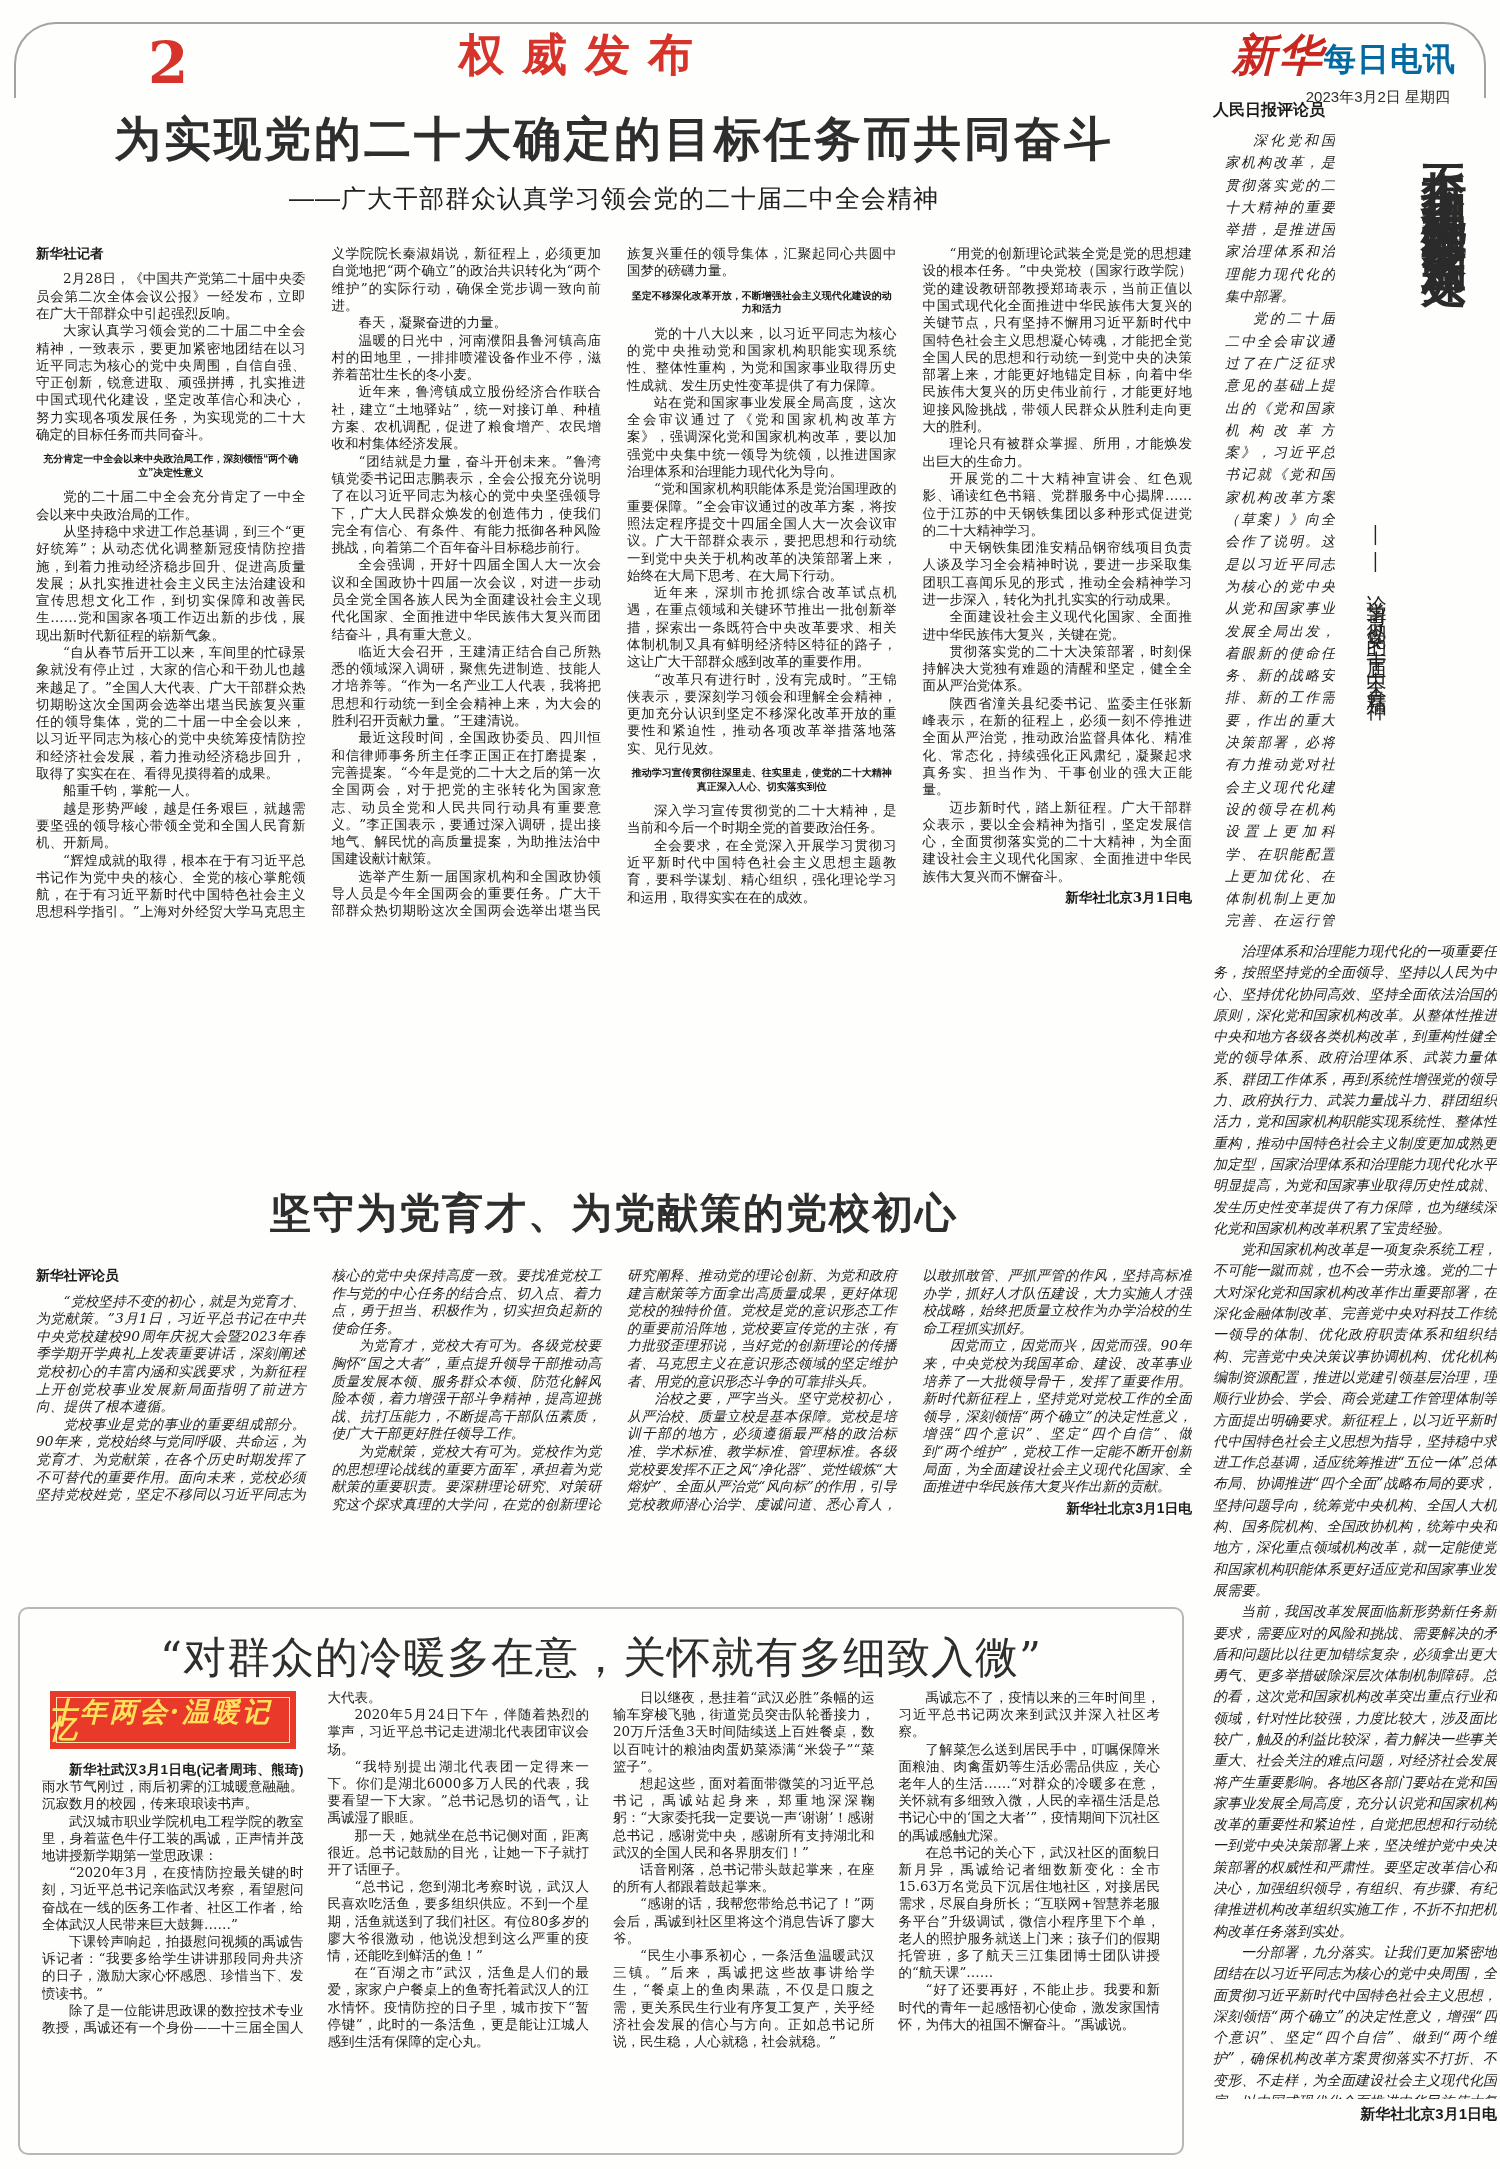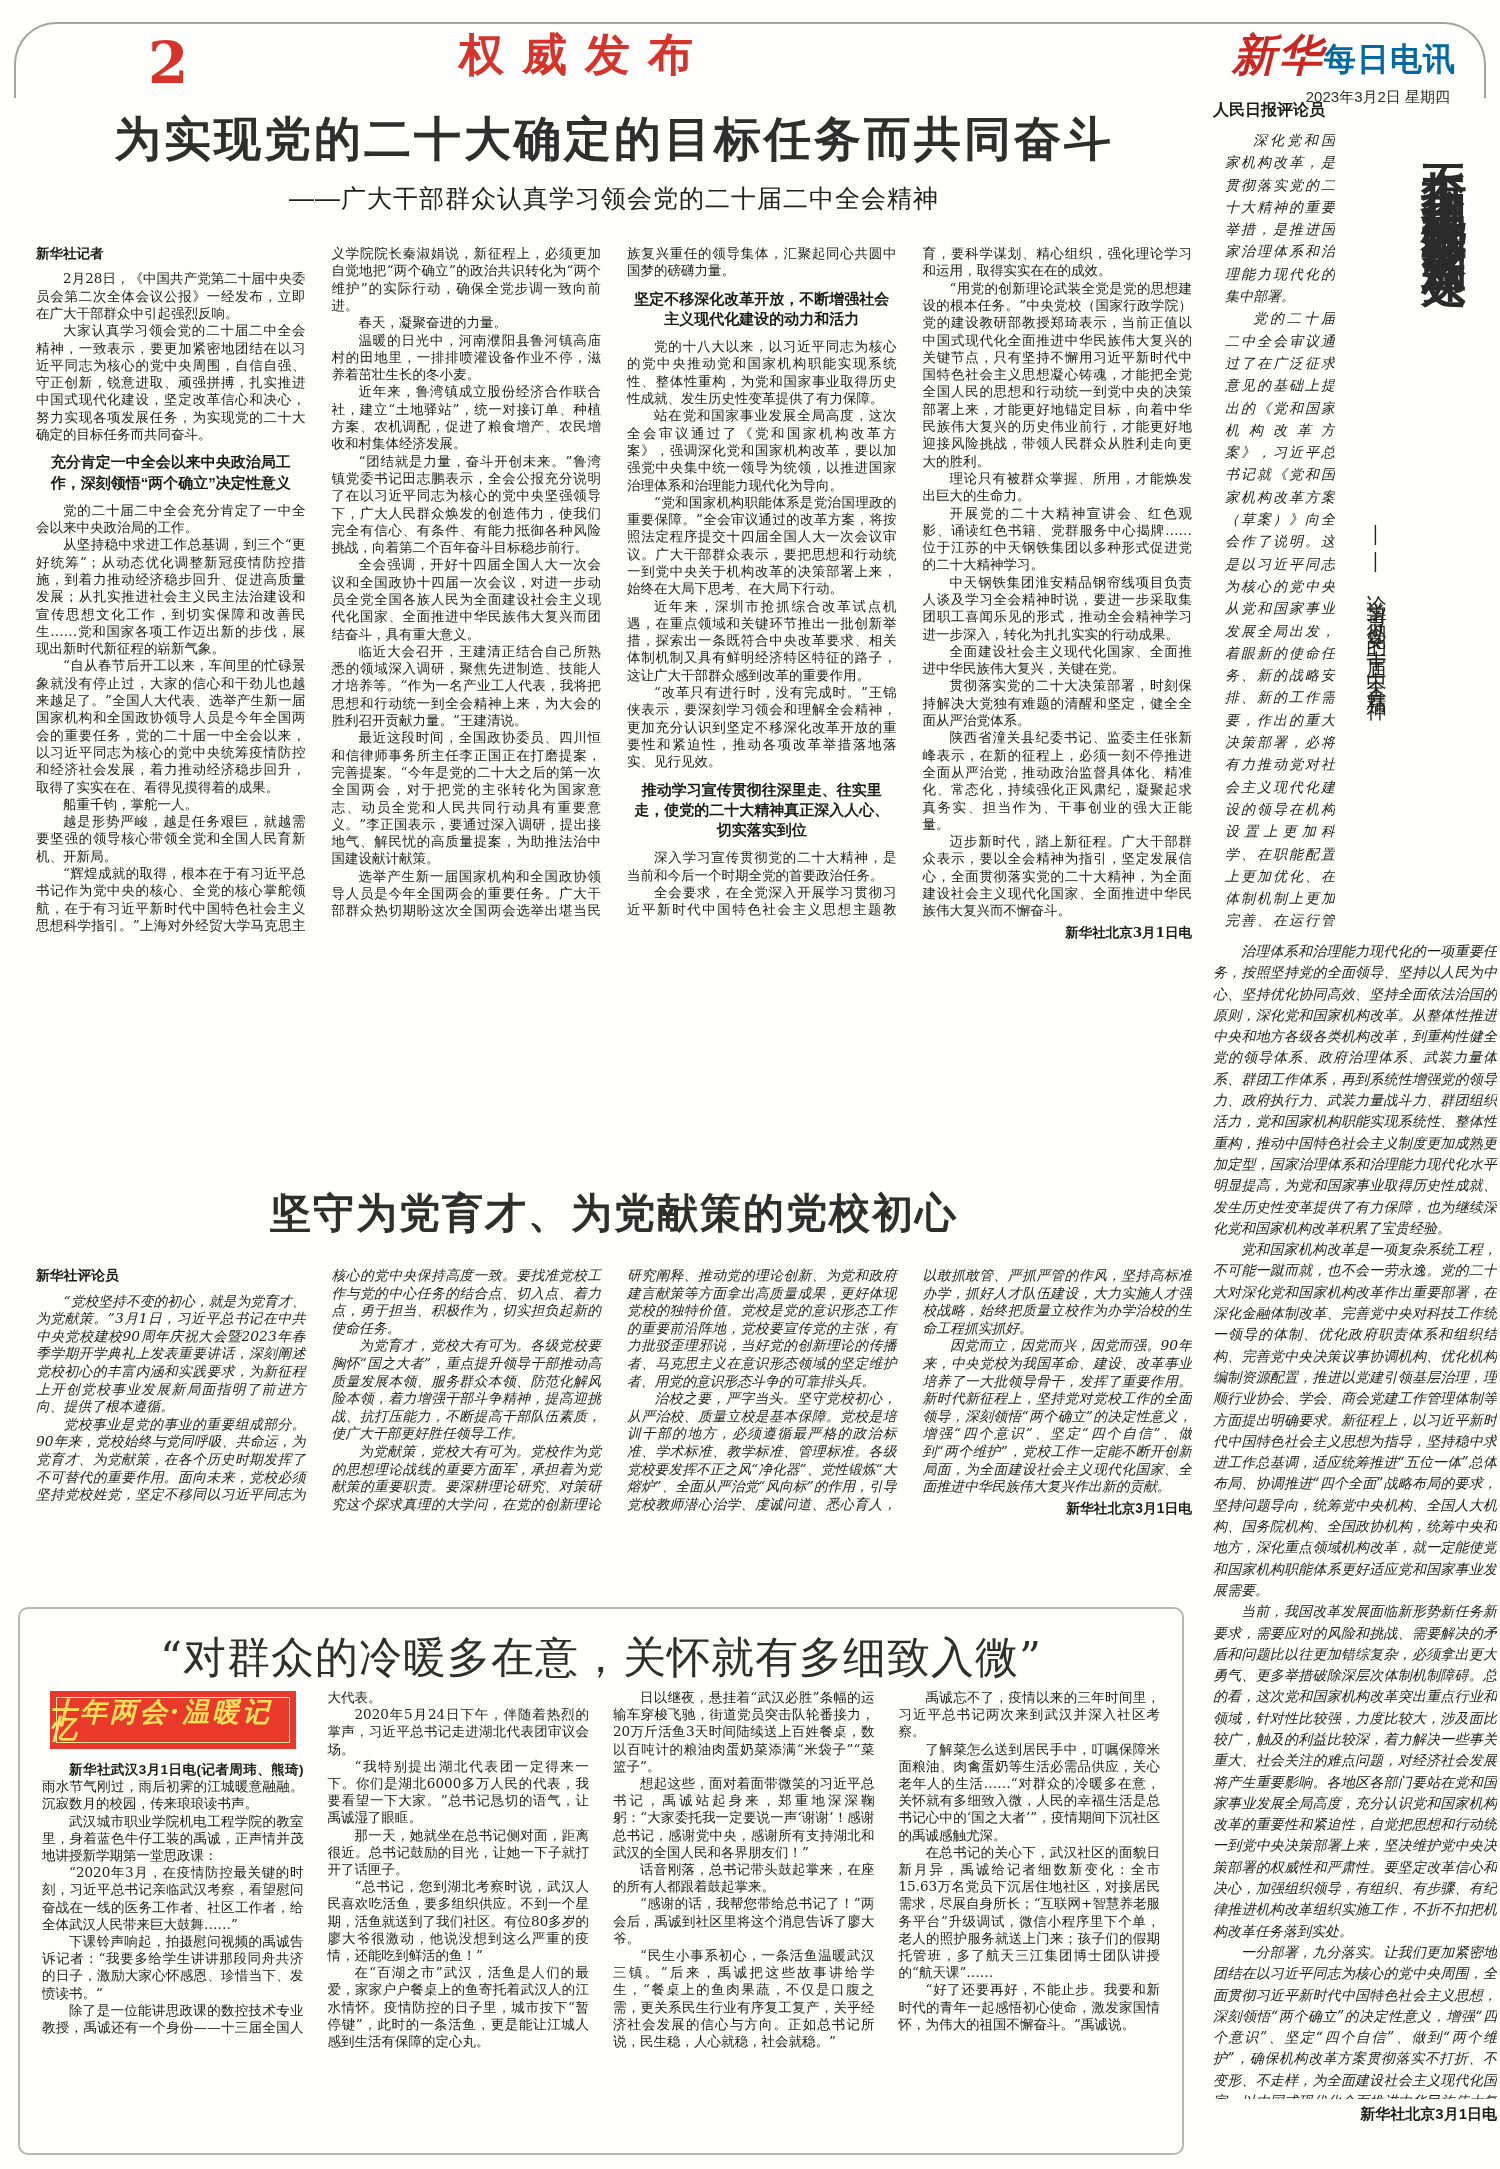--- a/index.html
+++ b/index.html
@@ -15,21 +15,21 @@
            color:#d6342b;letter-spacing:18px;line-height:1;}
   .masthead{position:absolute;right:44px;top:26px;width:360px;text-align:right;}
   .mast-script{font-family:"DejaVu Serif","Liberation Serif",serif;font-style:italic;font-weight:bold;
            font-size:44px;color:#c9271f;letter-spacing:2px;}
   .mast-rest{font-family:"DejaVu Serif","Liberation Serif",serif;font-weight:bold;
            font-size:32px;color:#0369a1;letter-spacing:1px;}
   .mast-date{font-size:15px;color:#2c2c2c;margin-top:3px;padding-right:6px;}
   
   .para{margin:0;text-indent:2em;text-align:justify;}
   .byline{margin:0 0 8px 0;font-weight:bold;text-indent:0;}
-  .subhead{margin:9px 0;font-weight:bold;text-indent:0;text-align:center;font-size:15px;line-height:1.35;}
+  .subhead{margin:9px 0;font-weight:bold;text-indent:0;text-align:center;font-size:10px;line-height:1.35;}
   .dateline{margin:4px 0 0 0;text-indent:0;text-align:right;font-weight:bold;}
   .lede b{font-family:"Liberation Sans",sans-serif;}
   
   .main-art{position:absolute;left:36px;top:112px;width:1156px;}
   .main-headline{margin:0;text-align:center;font-family:"DejaVu Serif","Liberation Serif",serif;
            font-size:47px;font-weight:bold;color:#2e2e2e;letter-spacing:3px;line-height:1.15;}
   .main-subtitle{margin:16px 0 0 0;text-align:center;font-size:25px;color:#222;letter-spacing:1px;}
   .main-body{margin-top:30px;height:872px;overflow:hidden;column-count:4;column-gap:26px;
            font-family:"DejaVu Serif","Liberation Serif",serif;font-size:13.5px;line-height:17.3px;}
   .main-body .subhead{font-family:"Liberation Sans",sans-serif;}
@@ -91,21 +91,21 @@
   <div class="main-art">
     <h1 class="main-headline">为实现党的二十大确定的目标任务而共同奋斗</h1>
     <div class="main-subtitle">——广大干部群众认真学习领会党的二十届二中全会精神</div>
     <div class="main-body">
         <p class="byline">新华社记者</p>
         <p class="para">2月28日，《中国共产党第二十届中央委员会第二次全体会议公报》一经发布，立即在广大干部群众中引起强烈反响。</p>
         <p class="para">大家认真学习领会党的二十届二中全会精神，一致表示，要更加紧密地团结在以习近平同志为核心的党中央周围，自信自强、守正创新，锐意进取、顽强拼搏，扎实推进中国式现代化建设，坚定改革信心和决心，努力实现各项发展任务，为实现党的二十大确定的目标任务而共同奋斗。</p>
         <p class="subhead">充分肯定一中全会以来中央政治局工作，深刻领悟“两个确立”决定性意义</p>
         <p class="para">党的二十届二中全会充分肯定了一中全会以来中央政治局的工作。</p>
         <p class="para">从坚持稳中求进工作总基调，到三个“更好统筹”；从动态优化调整新冠疫情防控措施，到着力推动经济稳步回升、促进高质量发展；从扎实推进社会主义民主法治建设和宣传思想文化工作，到切实保障和改善民生……党和国家各项工作迈出新的步伐，展现出新时代新征程的崭新气象。</p>
-        <p class="para">“自从春节后开工以来，车间里的忙碌景象就没有停止过，大家的信心和干劲儿也越来越足了。”全国人大代表、选举产生新一届国家机构和全国政协领导人员是今年全国两会的重要任务，党的二十届一中全会以来，以习近平同志为核心的党中央统筹疫情防控和经济社会发展，着力推动经济稳步回升，取得了实实在在、看得见摸得着的成果。</p>
+        <p class="para">“自从春节后开工以来，车间里的忙碌景象就没有停止过，大家的信心和干劲儿也越来越足了。”全国人大代表、广大干部群众热切期盼这次全国两会选举出堪当民族复兴重任的领导集体，党的二十届一中全会以来，以习近平同志为核心的党中央统筹疫情防控和经济社会发展，着力推动经济稳步回升，取得了实实在在、看得见摸得着的成果。</p>
         <p class="para">船重千钧，掌舵一人。</p>
         <p class="para">越是形势严峻，越是任务艰巨，就越需要坚强的领导核心带领全党和全国人民育新机、开新局。</p>
         <p class="para">“辉煌成就的取得，根本在于有习近平总书记作为党中央的核心、全党的核心掌舵领航，在于有习近平新时代中国特色社会主义思想科学指引。”上海对外经贸大学马克思主义学院院长秦淑娟说，新征程上，必须更加自觉地把“两个确立”的政治共识转化为“两个维护”的实际行动，确保全党步调一致向前进。</p>
         <p class="para">春天，凝聚奋进的力量。</p>
         <p class="para">温暖的日光中，河南濮阳县鲁河镇高庙村的田地里，一排排喷灌设备作业不停，滋养着茁壮生长的冬小麦。</p>
         <p class="para">近年来，鲁湾镇成立股份经济合作联合社，建立“土地驿站”，统一对接订单、种植方案、农机调配，促进了粮食增产、农民增收和村集体经济发展。</p>
         <p class="para">“团结就是力量，奋斗开创未来。”鲁湾镇党委书记田志鹏表示，全会公报充分说明了在以习近平同志为核心的党中央坚强领导下，广大人民群众焕发的创造伟力，使我们完全有信心、有条件、有能力抵御各种风险挑战，向着第二个百年奋斗目标稳步前行。</p>
         <p class="para">全会强调，开好十四届全国人大一次会议和全国政协十四届一次会议，对进一步动员全党全国各族人民为全面建设社会主义现代化国家、全面推进中华民族伟大复兴而团结奋斗，具有重大意义。</p>
         <p class="para">临近大会召开，王建清正结合自己所熟悉的领域深入调研，聚焦先进制造、技能人才培养等。“作为一名产业工人代表，我将把思想和行动统一到全会精神上来，为大会的胜利召开贡献力量。”王建清说。</p>
         <p class="para">最近这段时间，全国政协委员、四川恒和信律师事务所主任李正国正在打磨提案，完善提案。“今年是党的二十大之后的第一次全国两会，对于把党的主张转化为国家意志、动员全党和人民共同行动具有重要意义。”李正国表示，要通过深入调研，提出接地气、解民忧的高质量提案，为助推法治中国建设献计献策。</p>

